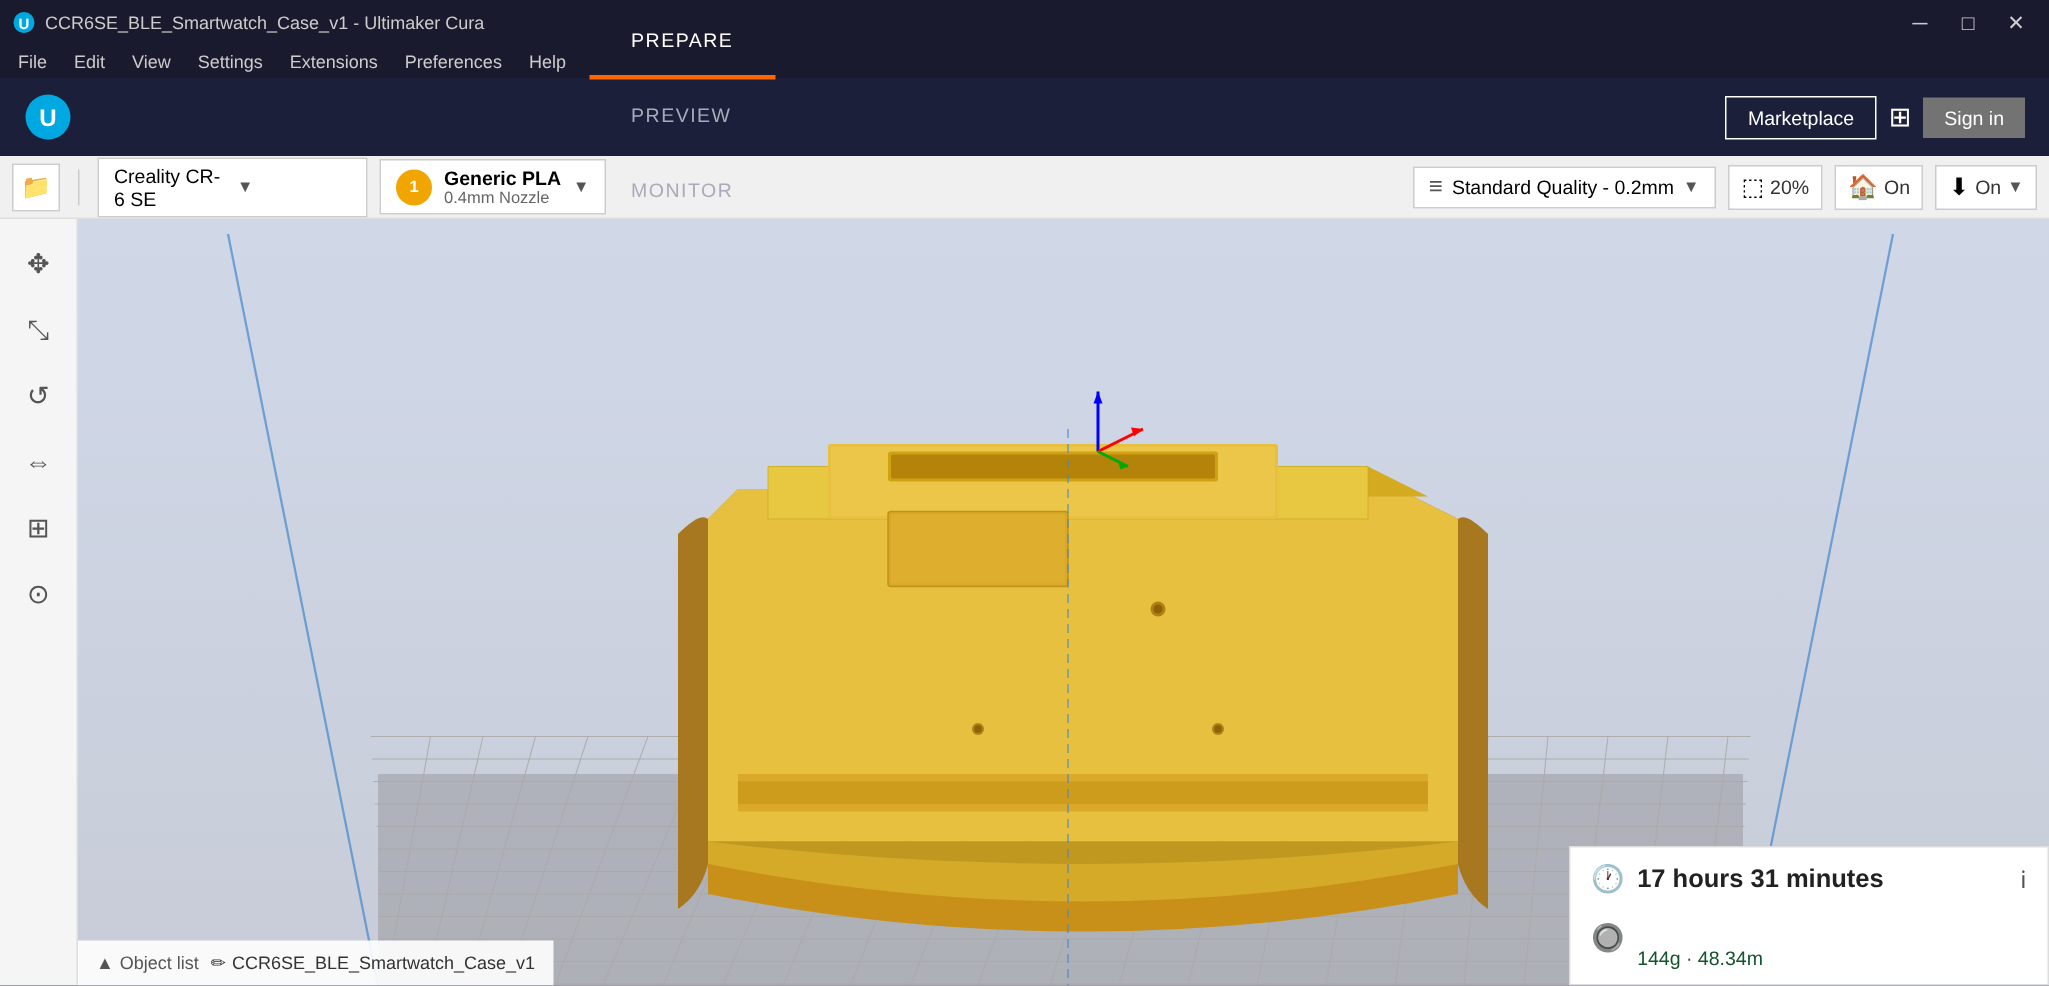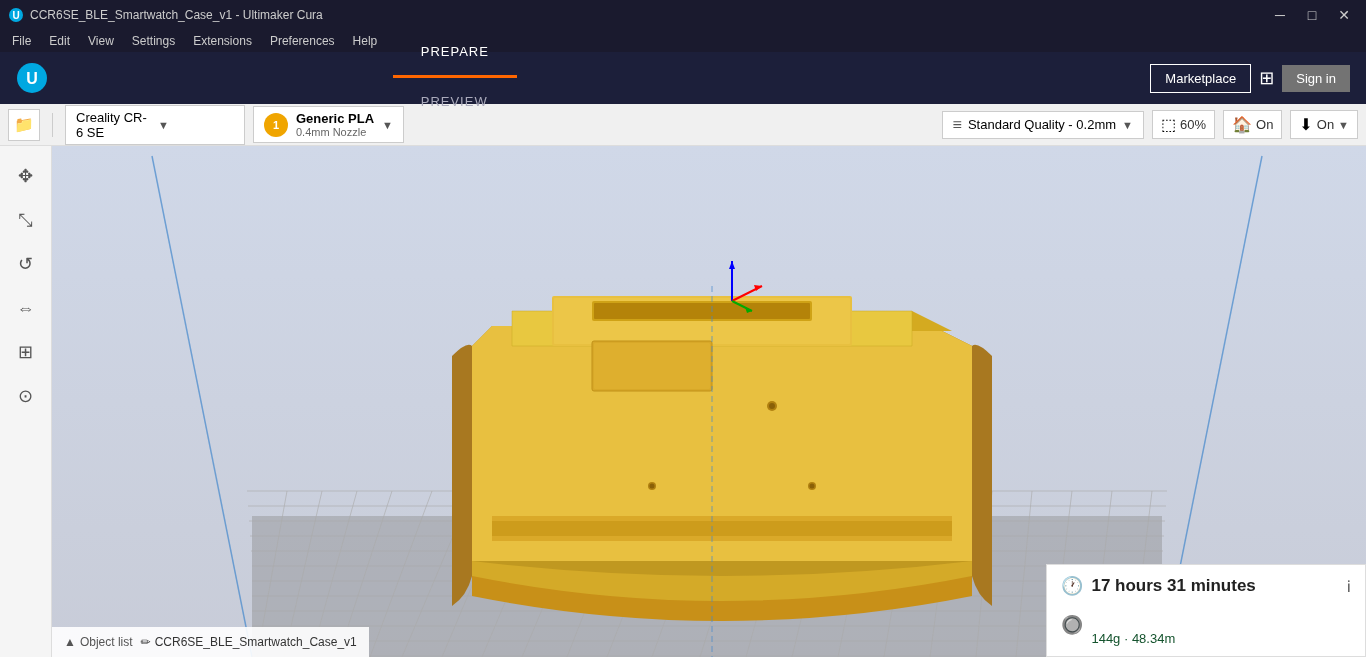--- a/index.html
+++ b/index.html
@@ -253,20 +253,21 @@
 <div class="top-nav">
   <div class="logo">
     <svg width="32" height="32" viewBox="0 0 32 32">
       <circle cx="16" cy="16" r="15" fill="#00a8e1"></circle>
       <text x="16" y="22" text-anchor="middle" font-size="16" fill="white" font-weight="bold">U</text>
     </svg>
   </div>
   <div class="nav-tabs">
     <div class="nav-tab active">PREPARE</div>
     <div class="nav-tab">PREVIEW</div>
+    <div class="nav-tab">MONITOR</div>
   </div>
   <div class="nav-right">
     <button class="marketplace-btn">Marketplace</button>
     <div class="grid-icon">⊞</div>
     <button class="signin-btn">Sign in</button>
   </div>
 </div>
 
 <div class="toolbar">
   <div class="folder-btn">📁</div>
@@ -284,21 +285,21 @@
     <span class="chevron">▼</span>
   </div>
   <div class="spacer"></div>
   <div class="quality-section">
     <span class="quality-icon">≡</span>
     <span class="quality-text">Standard Quality - 0.2mm</span>
     <span class="chevron">▼</span>
   </div>
   <div class="infill-section">
     <span style="font-size:16px">⬚</span>
-    <span class="on-badge">60%</span>
+    <span class="on-badge">20%</span>
   </div>
   <div class="support-section">
     <span style="font-size:16px">🏠</span>
     <span class="on-badge">On</span>
   </div>
   <div class="support-section">
     <span style="font-size:16px">⬇</span>
     <span class="on-badge">On</span>
     <span class="chevron">▼</span>
   </div>

